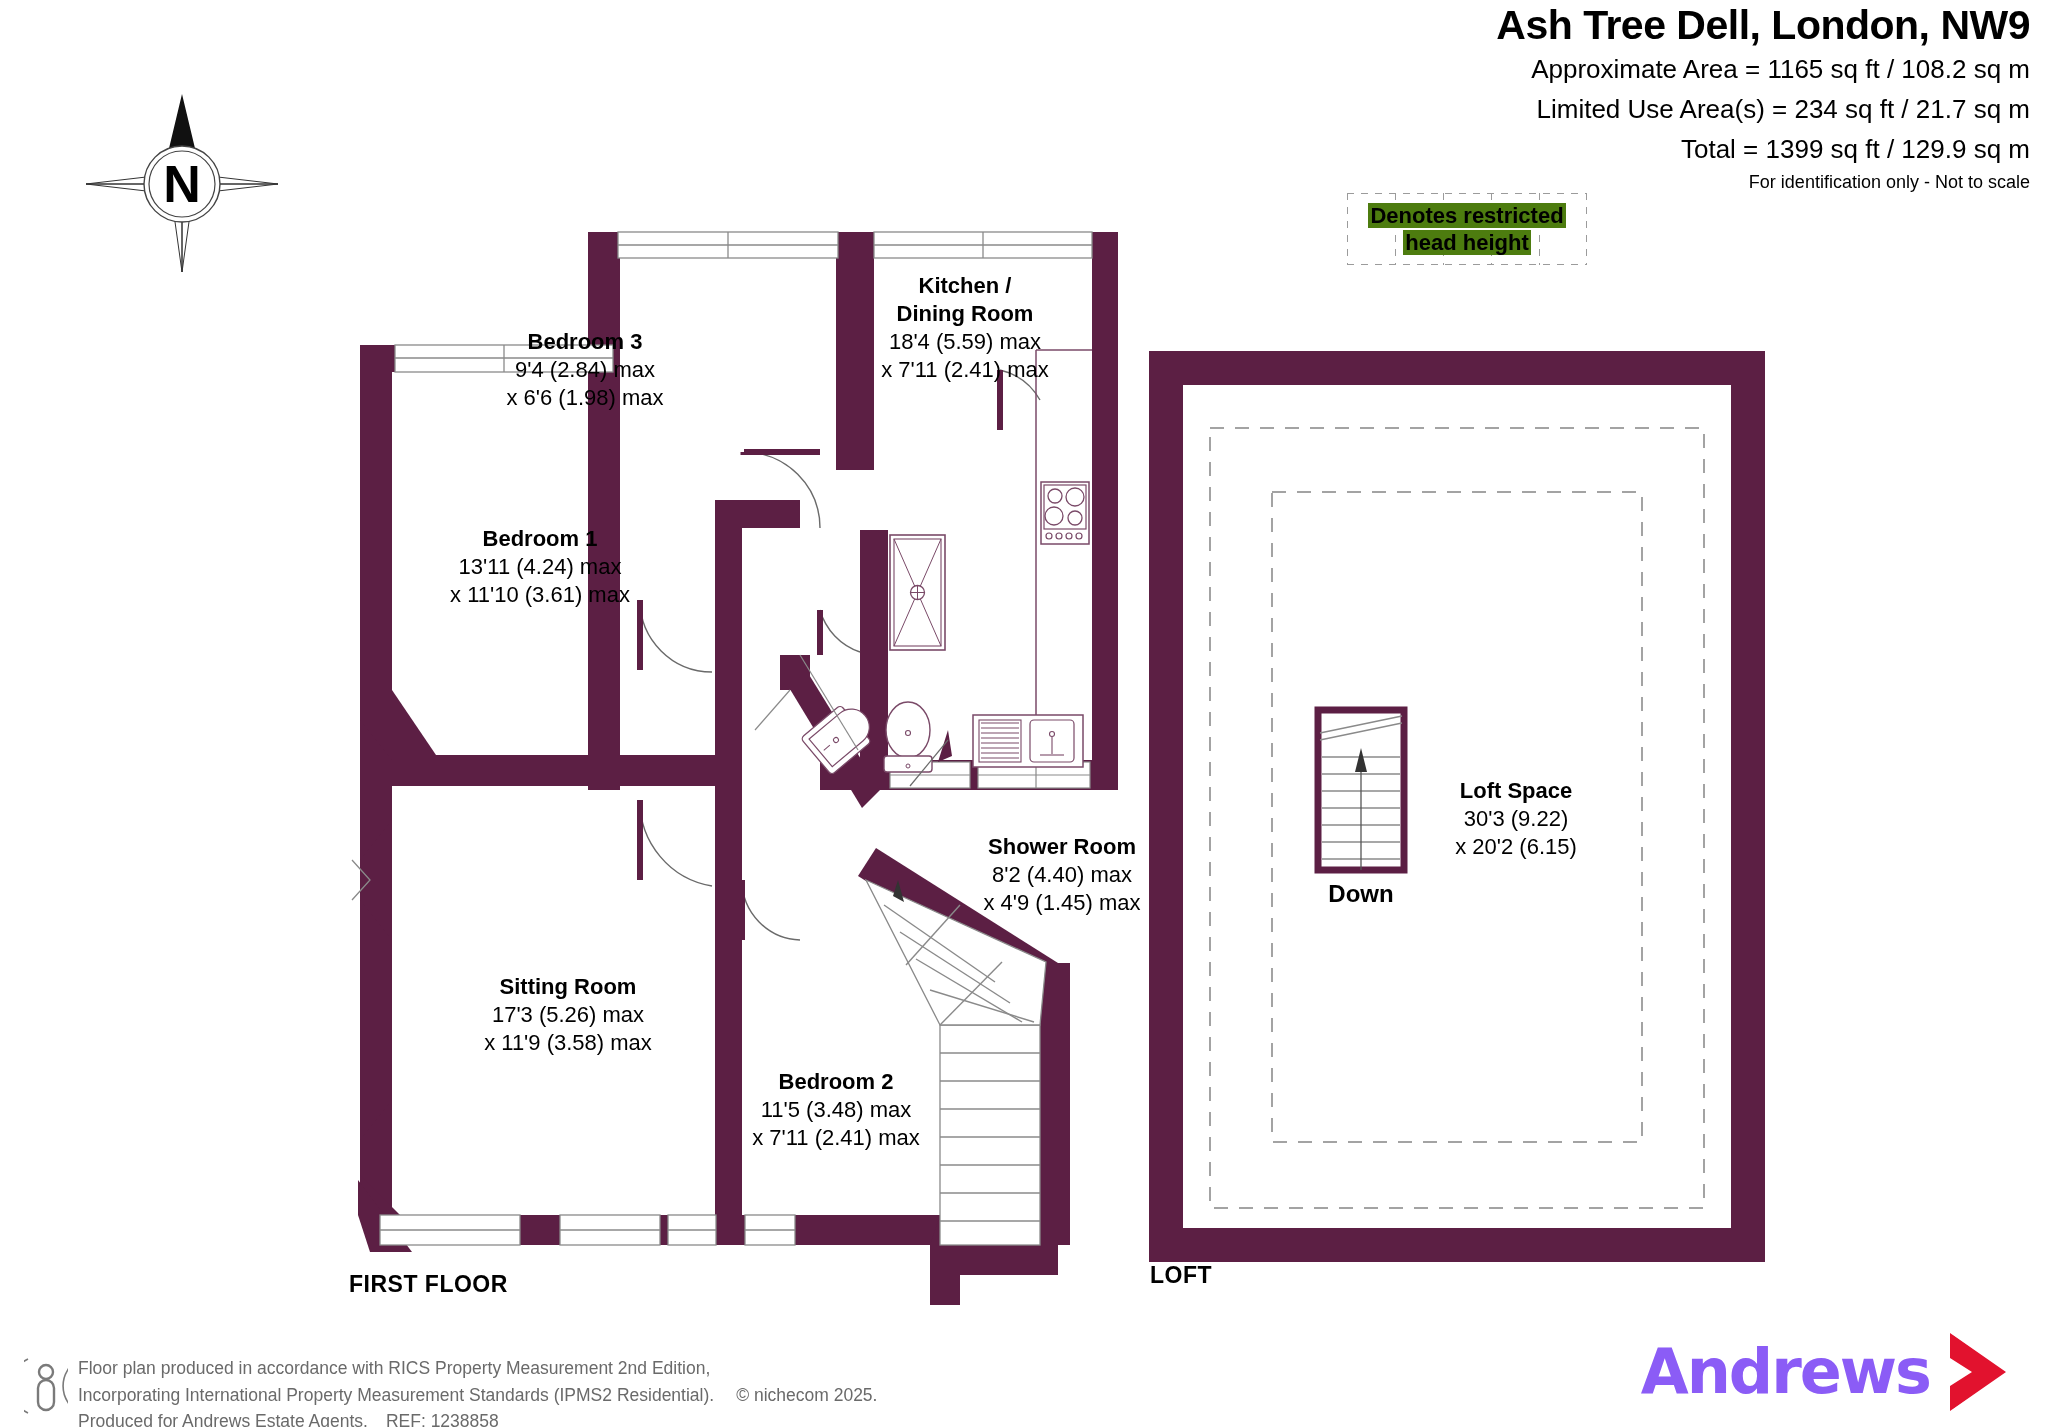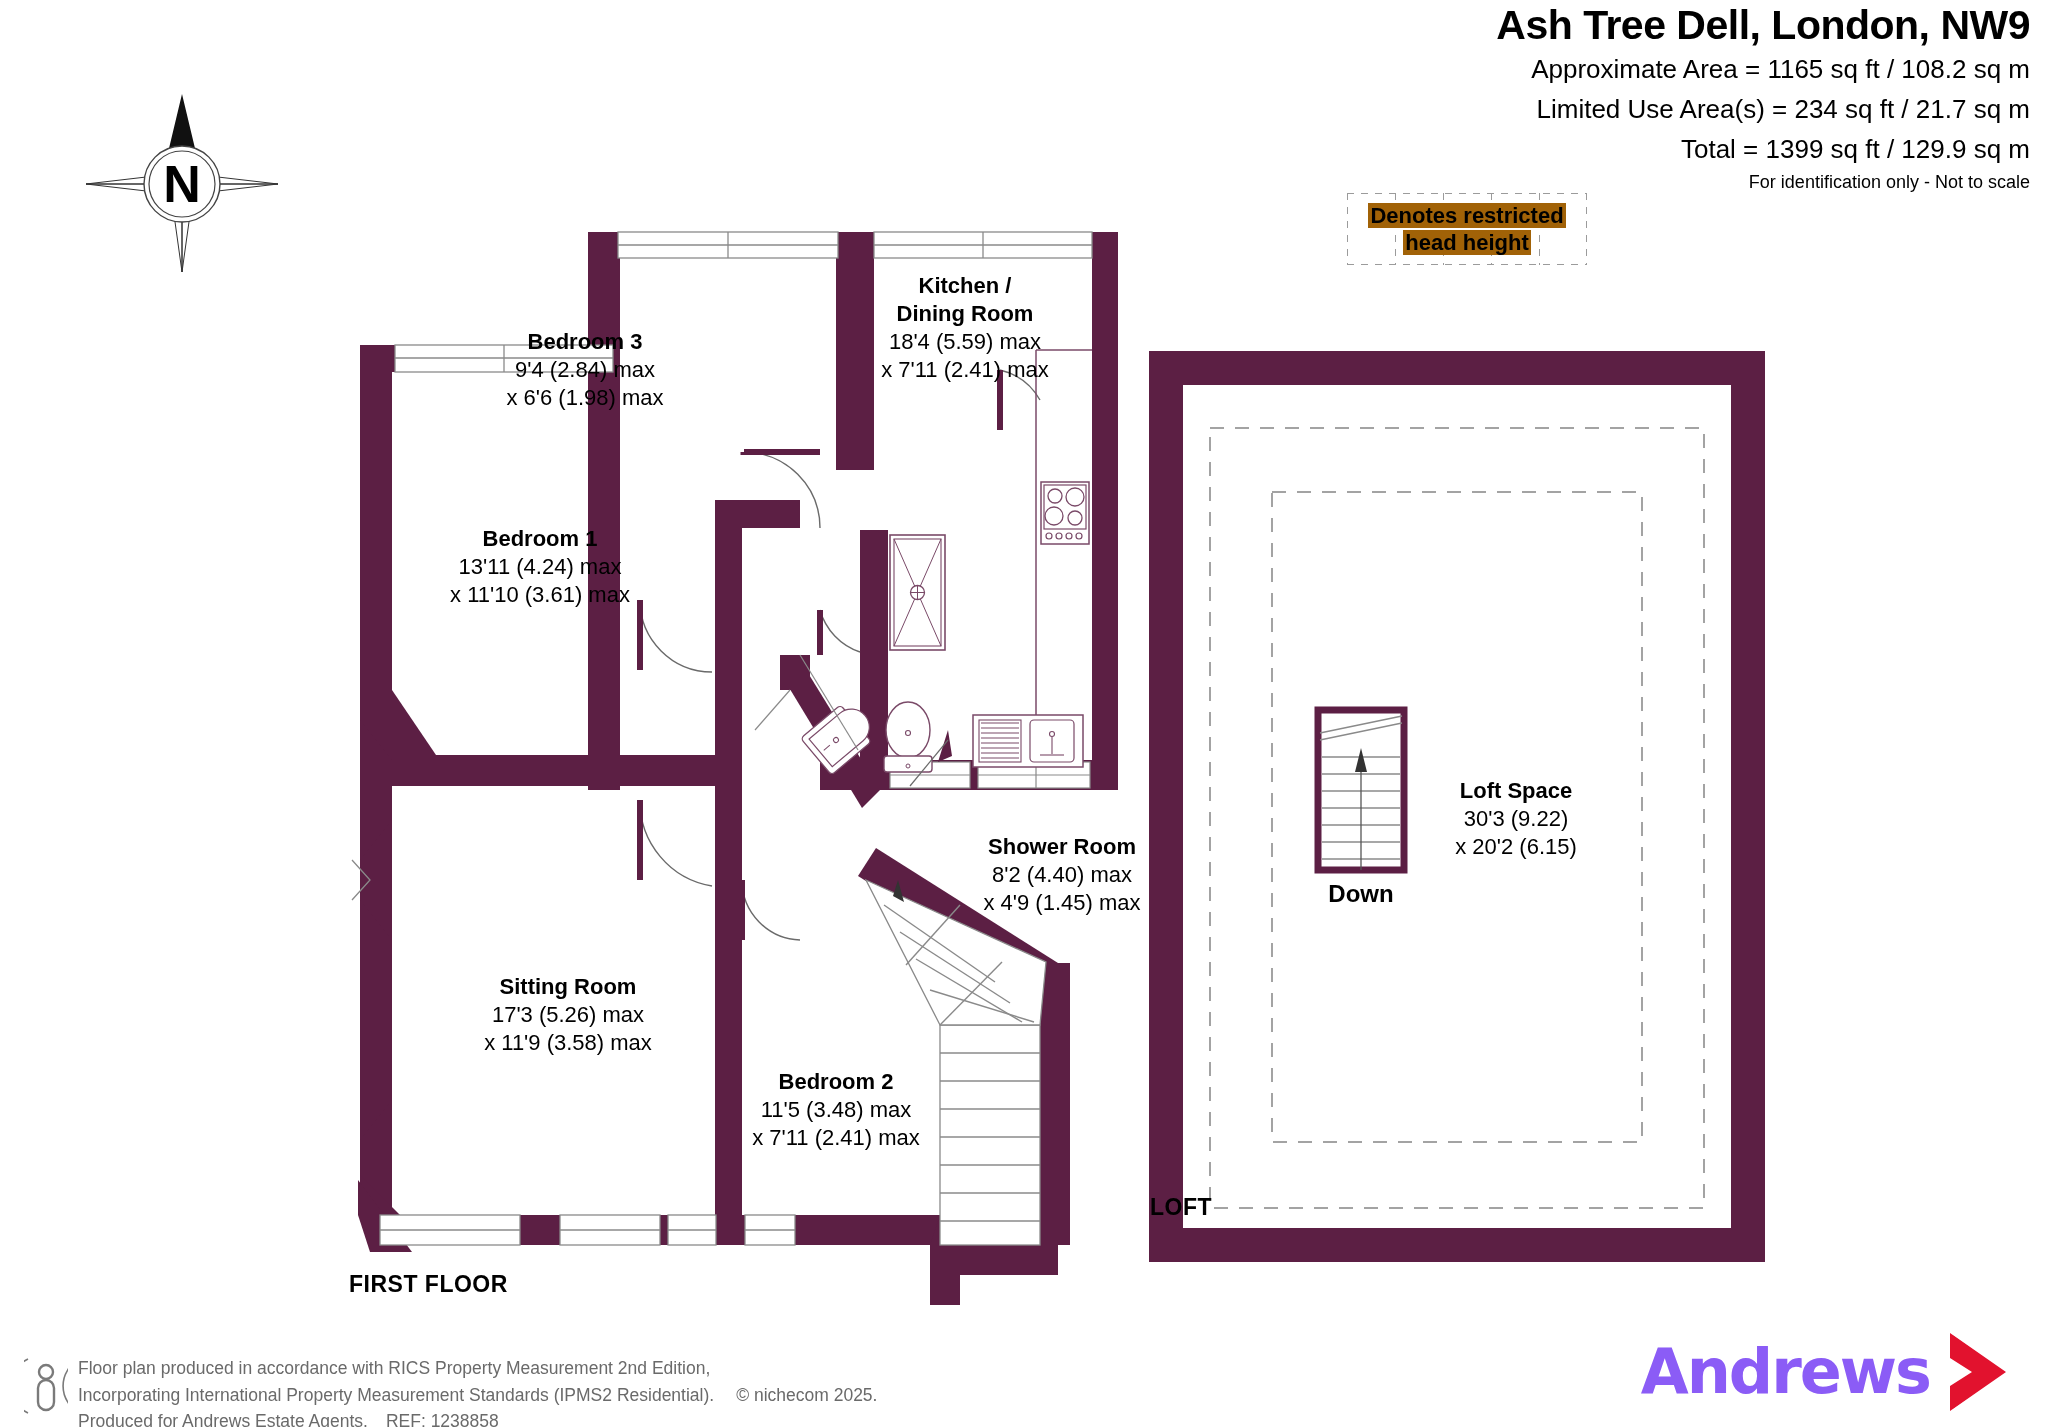--- a/index.html
+++ b/index.html
@@ -28,29 +28,29 @@
        repeating-linear-gradient(to bottom, #9b9b9b 0 7px, transparent 7px 14px),
        repeating-linear-gradient(to bottom, #9b9b9b 0 7px, transparent 7px 14px),
        repeating-linear-gradient(to bottom, #9b9b9b 0 7px, transparent 7px 14px),
        repeating-linear-gradient(to bottom, #9b9b9b 0 7px, transparent 7px 14px);
      background-repeat:repeat-x,repeat-x,repeat-y,repeat-y,repeat-y,repeat-y,repeat-y,repeat-y;
      background-size:14px 1px,14px 1px,1px 14px,1px 14px,1px 14px,1px 14px,1px 14px,1px 14px;
      background-position: 0 0, 0 100%, 0 0, 48px 0, 96px 0, 144px 0, 192px 0, 100% 0;
   }
   #legend .ltext{position:absolute;left:-6px;right:-6px;top:10px;text-align:center;
      font-size:22px;font-weight:bold;line-height:1.22;}
-  #legend .ltext span{background:#a16207;padding:0 2px;}
+  #legend .ltext span{background:#4d7c0f;padding:0 2px;}
 
   
   #compass{position:absolute;left:82px;top:86px;width:200px;height:190px;}
 
   
   .floorlabel{font-size:23px;font-weight:bold;letter-spacing:0.5px;}
   #first-floor-label{left:349px;top:1271px;}
-  #loft-label{left:1150px;top:1194px;}
+  #loft-label{left:1150px;top:1262px;}
 
   
   .roomlabel{position:absolute;text-align:center;white-space:nowrap;}
   .roomlabel .rname{font-size:22px;font-weight:bold;line-height:1.28;}
   .roomlabel .rdim{font-size:22px;line-height:1.28;}
 
   
   #plan-svg{position:absolute;left:0;top:0;width:2048px;height:1427px;}
 
   

